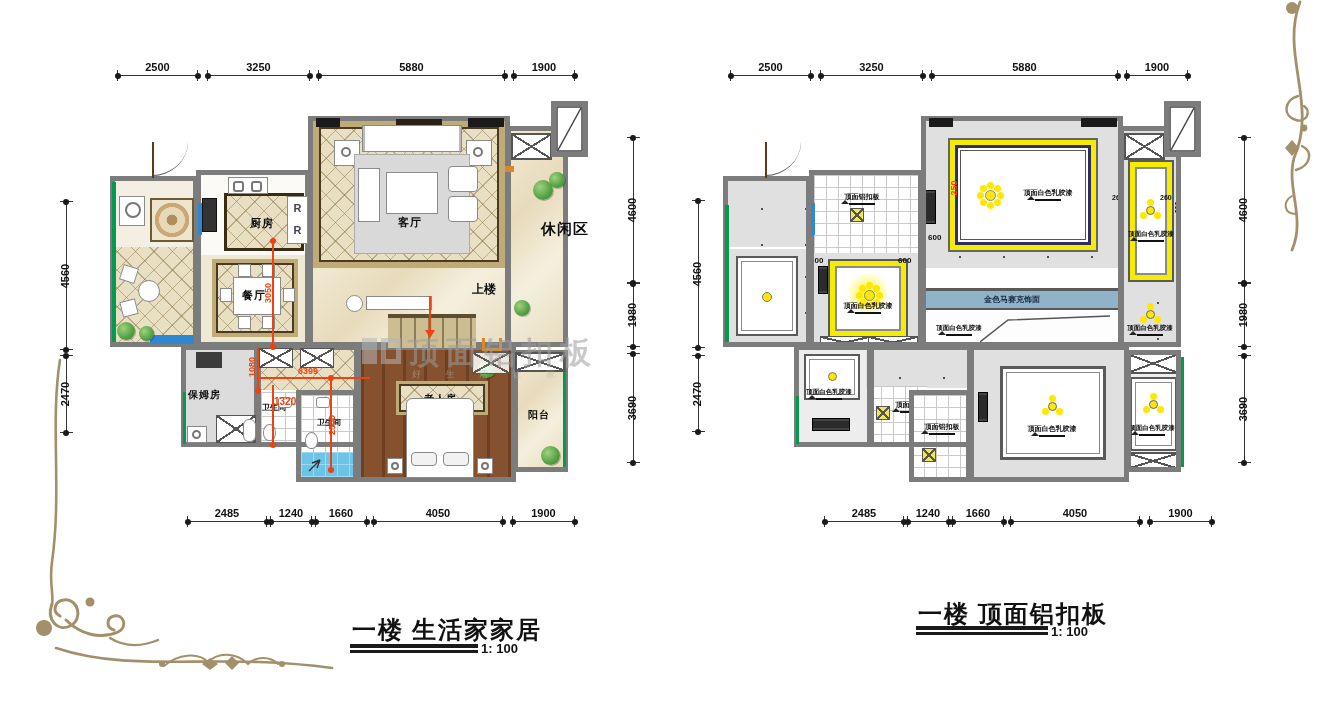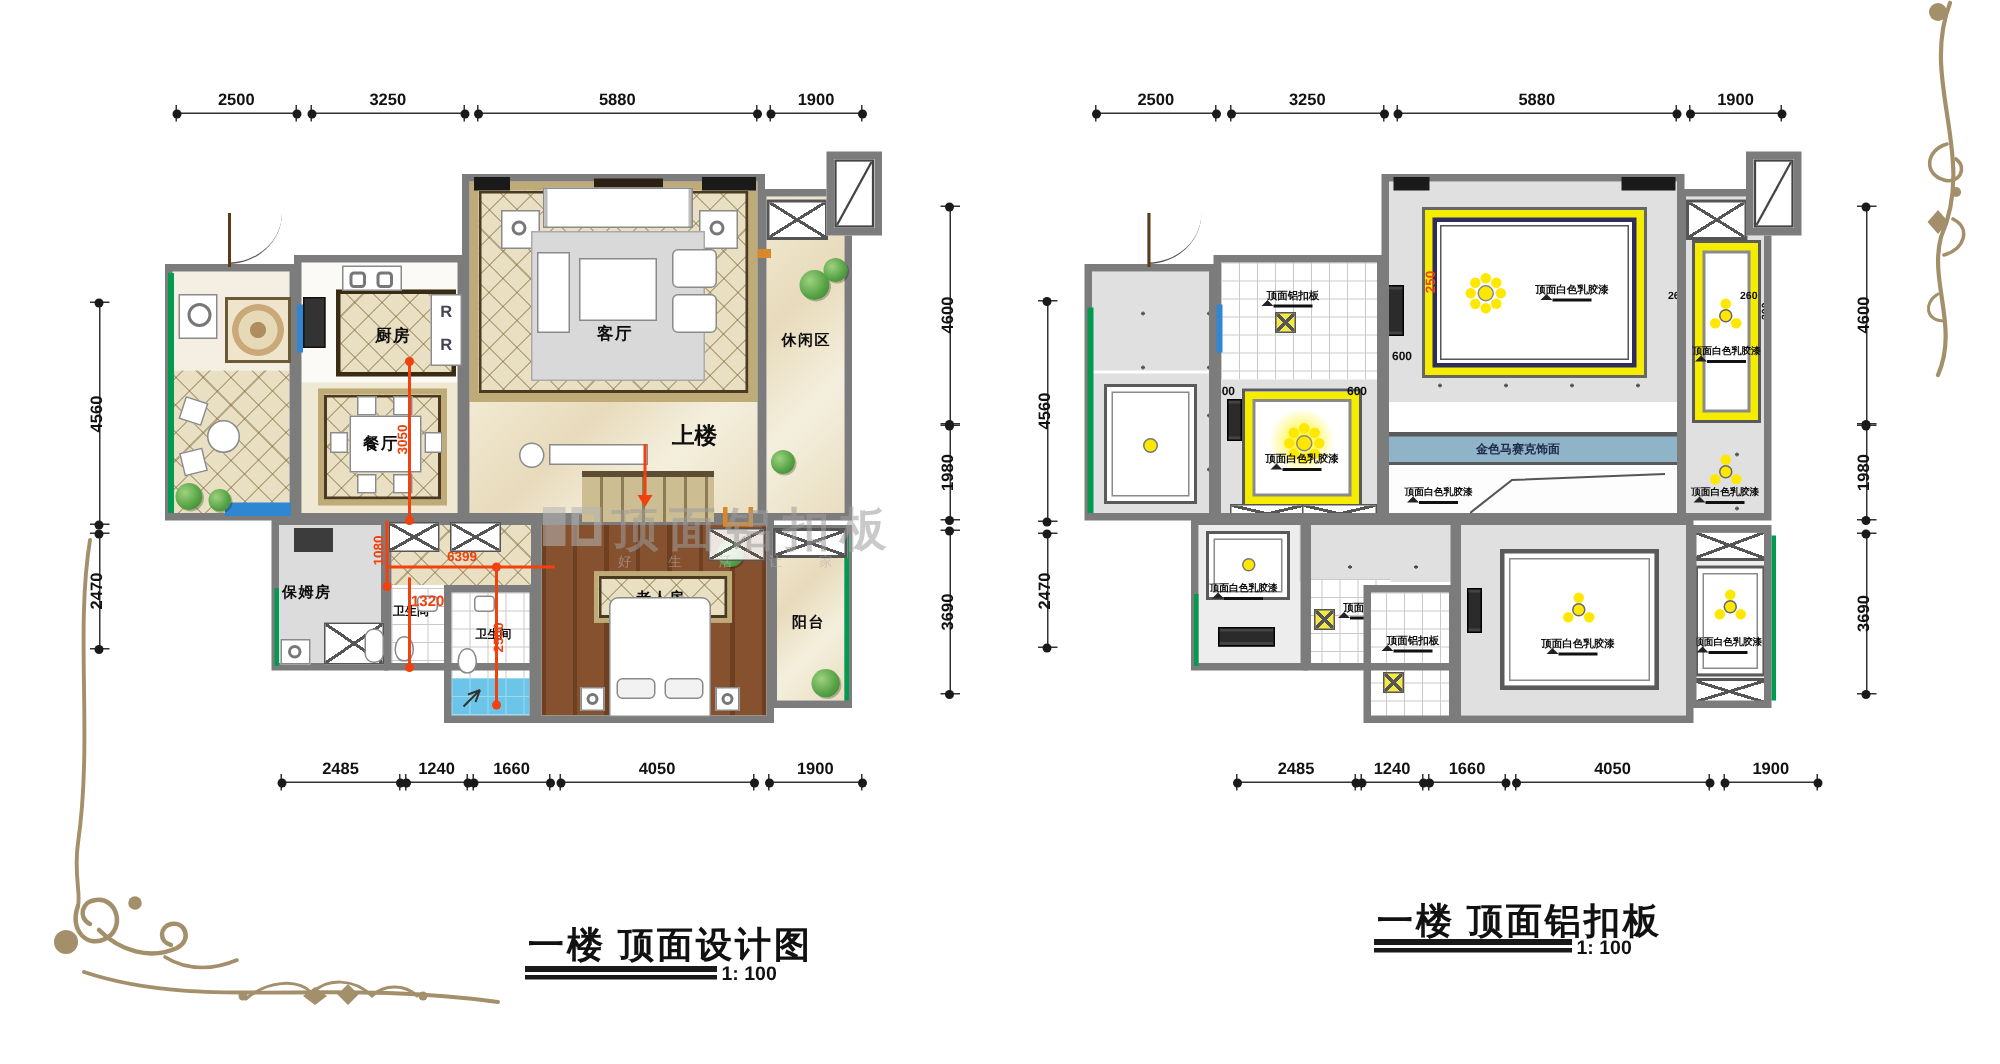--- a/index.html
+++ b/index.html
@@ -275,27 +275,27 @@
     <div class="fur" style="left:448px;top:196px;width:30px;height:26px;border-radius:4px"></div>
     <div class="fur" style="left:358px;top:168px;width:22px;height:54px"></div>
     <div class="fur" style="left:386px;top:172px;width:52px;height:42px"></div>
     <div class="rlabel" style="left:398px;top:215px">客厅</div>
 
     <div class="fur" style="left:366px;top:296px;width:66px;height:14px"></div>
     <div class="fur" style="left:346px;top:295px;width:17px;height:17px;border-radius:50%"></div>
     <div class="stairs" style="left:388px;top:314px;width:88px;height:30px"></div>
     <div class="redline" style="left:429px;top:296px;width:2px;height:34px"></div>
     <div class="redarrow" style="left:425px;top:330px"></div>
-    <div class="slabel" style="left:448px;top:281px;font-size:15px">上楼</div>
+    <div class="slabel" style="left:472px;top:281px;font-size:12px">上楼</div>
     <div class="xbox" style="left:259px;top:348px;width:34px;height:20px;border-width:1.5px"></div>
     <div class="xbox" style="left:300px;top:348px;width:34px;height:20px;border-width:1.5px"></div>
 
     <div class="plant" style="left:533px;top:180px;width:20px;height:20px"></div>
     <div class="plant" style="left:549px;top:172px;width:16px;height:16px"></div>
-    <div class="rlabel" style="left:521px;top:220px;font-size:10px">休闲区</div>
+    <div class="rlabel" style="left:541px;top:220px;font-size:15px">休闲区</div>
     <div class="plant" style="left:514px;top:300px;width:16px;height:16px"></div>
 
     <div class="rlabel" style="left:188px;top:388px;font-size:10px">保姆房</div>
     <div class="xbox" style="left:216px;top:415px;width:40px;height:28px;border-width:1.5px"></div>
     <div class="fur" style="left:187px;top:426px;width:20px;height:17px">
         <div class="abs" style="left:4px;top:3px;width:9px;height:9px;border:2px solid #777;border-radius:50%"></div>
       </div>
     <div class="abs" style="left:196px;top:352px;width:26px;height:16px;background:#3c3c3c"></div>
 
     <div class="slabel" style="left:262px;top:402px;font-size:8px">卫生间</div>
@@ -337,21 +337,21 @@
     <div class="reddot" style="left:255px;top:388px"></div>
     <div class="reddot" style="left:328px;top:375px"></div>
     <div class="reddot" style="left:328px;top:467px"></div>
     <div class="reddot" style="left:270px;top:442px"></div>
     <div class="reddim rot" style="left:258px;top:288px">3050</div>
     <div class="reddim rot" style="left:242px;top:362px">1080</div>
     <div class="reddim" style="left:298px;top:366px">6399</div>
     <div class="reddim" style="left:274px;top:396px;font-size:10px">1320</div>
     <div class="reddim rot" style="left:322px;top:420px">2500</div>
 
-    <div class="title" style="left:352px;top:614px">一楼 顶面设计图</div>
+    <div class="title" style="left:352px;top:614px">一楼 生活家家居</div>
     <div class="tbar1" style="left:350px;top:644px;width:128px"></div>
     <div class="tbar2" style="left:350px;top:650px;width:128px"></div>
     <div class="tscale" style="left:481px;top:641px">1: 100</div>
   </div>
 
   <div class="wm" style="left:362px;top:332px">
     <div class="abs" style="left:0;top:6px;width:15px;height:26px;background:#b5b5b5"></div>
     <div class="abs" style="left:19px;top:6px;width:20px;height:26px;border:5px solid #b5b5b5"></div>
     <div class="wmbrand" style="position:absolute;left:46px;top:0">顶面铝扣板</div>
     <div class="wmslogan" style="position:absolute;left:50px;top:36px">好 生 活  让 家</div>

